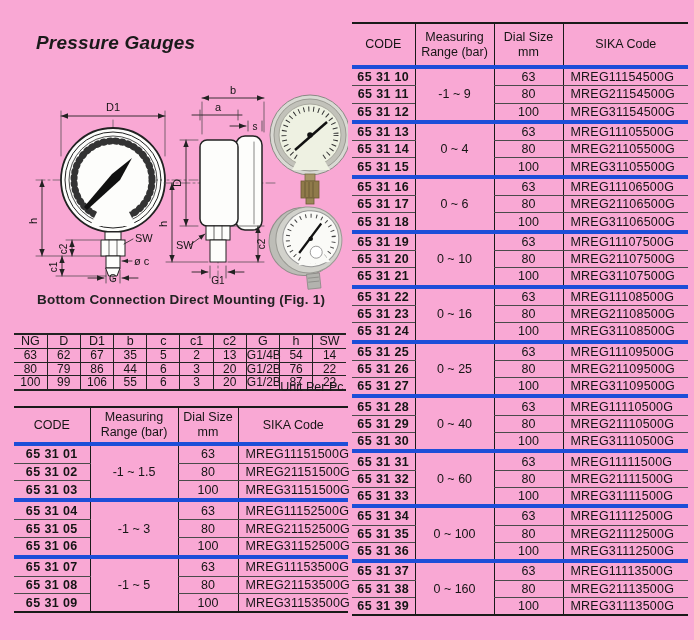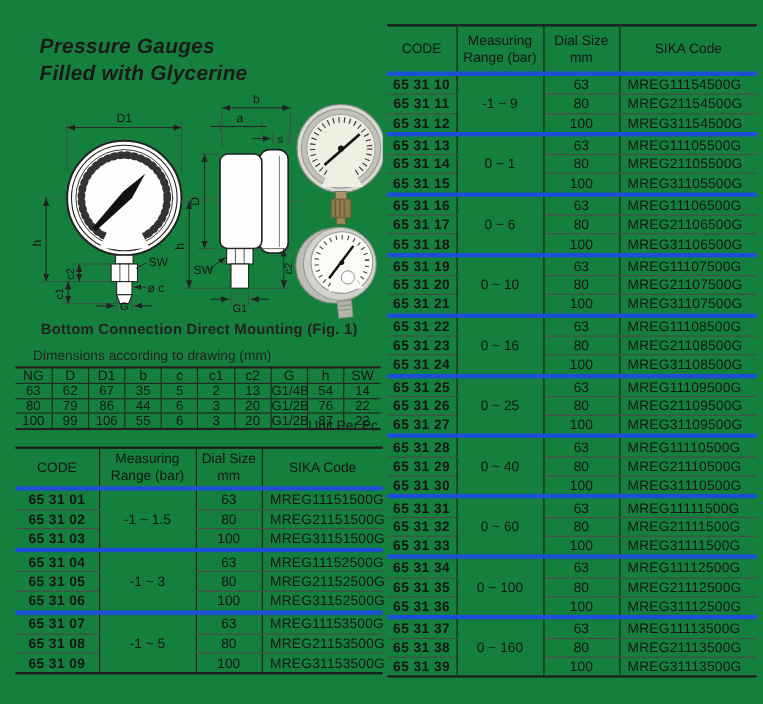--- a/index.html
+++ b/index.html
@@ -1,18 +1,18 @@
 <!DOCTYPE html>
 <html><head>
 <meta charset="utf-8">
 <style>
   * { margin:0; padding:0; box-sizing:border-box; }
   html,body { background:#ffffff; }
   body { font-family:"Liberation Sans", sans-serif; color:#151515; }
-  .page { position:relative; width:694px; height:640px; background:#15803d; overflow:hidden; }
+  .page { position:relative; width:694px; height:640px; background:#f9a8d4; overflow:hidden; }
 
   .title { position:absolute; left:36px; top:31px; font-size:19px; font-weight:bold;
            font-style:italic; line-height:1.3; letter-spacing:0.2px; color:#1a1a1a; }
 
   .drawing { position:absolute; left:8px; top:86px; width:340px; height:206px; }
 
   .fig-caption { position:absolute; left:37px; top:292px; font-size:13.5px; font-weight:bold;
                  letter-spacing:0.2px; color:#222; }
   .dims-caption { position:absolute; left:30px; top:316px; font-size:12.5px; color:#222; }
   .unit-note { position:absolute; left:14px; top:380px; width:333px; text-align:right;
@@ -45,21 +45,20 @@
 
   svg text { font-family:"Liberation Sans", sans-serif; fill:#151515; }
 </style>
 </head>
 <body>
 
 <div class="page">
 
   <div class="title">
     <div>Pressure Gauges</div>
-    <div>Filled with Glycerine</div>
   </div>
 
   <svg class="drawing" viewBox="0 0 340 206">
     <defs>
       <marker id="arr" viewBox="0 0 10 10" refX="9" refY="5" markerWidth="9" markerHeight="9" orient="auto-start-reverse">
         <path d="M0,1.5 L9,5 L0,8.5 z" fill="#222"></path>
       </marker>
     </defs>
 
     <g stroke-linecap="round">
@@ -188,21 +187,20 @@
       <line x1="290" y1="166" x2="315" y2="139" stroke="#111" stroke-width="2.2"></line>
       <circle cx="303" cy="153" r="2.2" fill="#111"></circle>
       <circle cx="307" cy="167" r="6" fill="#fff" stroke="#888" stroke-width="0.8"></circle>
       <rect x="295" y="188" width="13" height="15" fill="#b3b3ae" stroke="#8a8a85" stroke-width="0.8"></rect>
       <line x1="296" y1="192" x2="307" y2="192" stroke="#8a8a85" stroke-width="0.8"></line>
       <line x1="296" y1="196" x2="307" y2="196" stroke="#8a8a85" stroke-width="0.8"></line>
     </g>
   </svg>
 
   <div class="fig-caption">Bottom Connection Direct Mounting (Fig. 1)</div>
-  <div class="dims-caption">Dimensions according to drawing (mm)</div>
 
   <div class="dims-wrap">
     <table class="dims">
       <thead>
           <tr id="dims-head">
             <th>NG</th>
             <th>D</th>
             <th>D1</th>
             <th>b</th>
             <th>c</th>
@@ -365,21 +363,21 @@
             <td class="col-dial">80</td>
             <td class="col-sika">MREG21154500G</td>
           </tr>
           <tr>
             <td class="col-code">65 31 12</td>
             <td class="col-dial">100</td>
             <td class="col-sika">MREG31154500G</td>
           </tr>
           <tr class="group-start">
             <td class="col-code">65 31 13</td>
-            <td class="col-range" rowspan="3">0 ~ 1</td>
+            <td class="col-range" rowspan="3">0 ~ 4</td>
             <td class="col-dial">63</td>
             <td class="col-sika">MREG11105500G</td>
           </tr>
           <tr>
             <td class="col-code">65 31 14</td>
             <td class="col-dial">80</td>
             <td class="col-sika">MREG21105500G</td>
           </tr>
           <tr>
             <td class="col-code">65 31 15</td>

